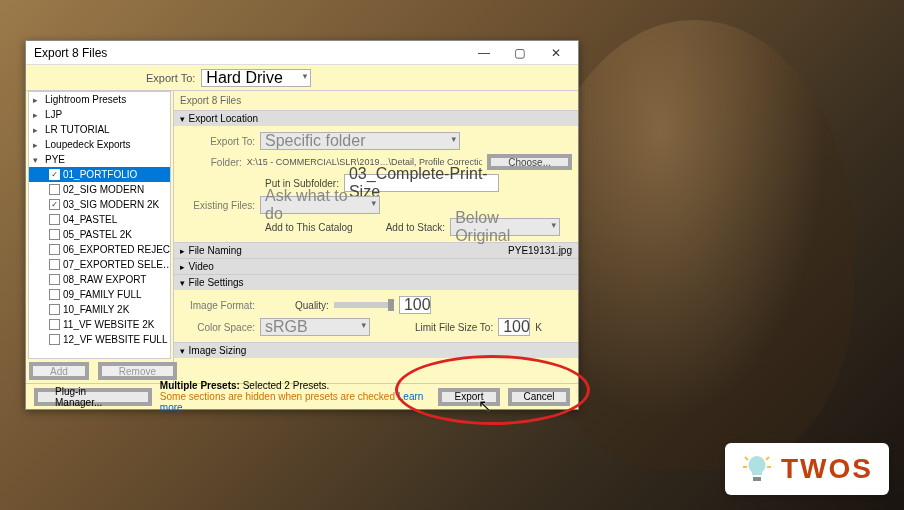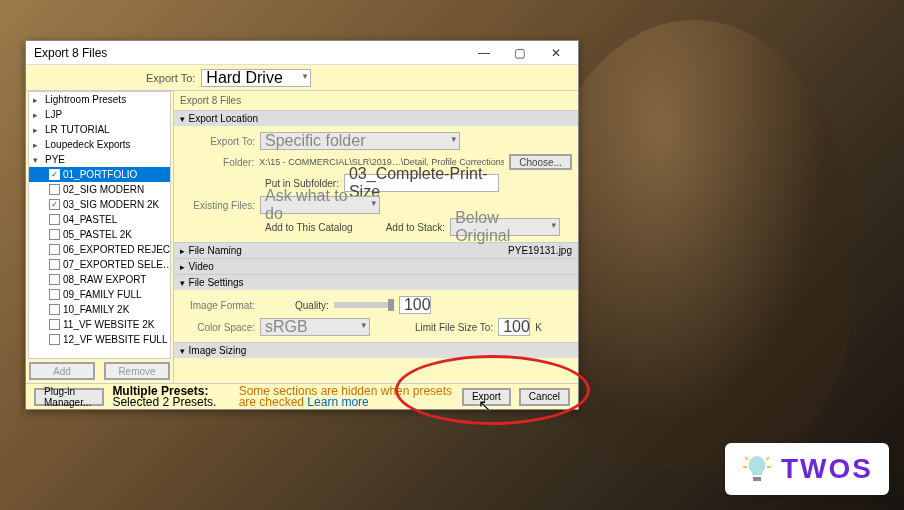--- a/index.html
+++ b/index.html
@@ -20,36 +20,36 @@
 .left{width:148px;border-right:1px solid #ccc;display:flex;flex-direction:column}
 .left-hdr{font-size:10px;color:#666;padding:4px 6px}
 .tree{flex:1;background:#fff;border:1px solid #ccc;margin:0 2px;overflow:hidden}
 .tree .item{padding:2px 4px;display:flex;align-items:center;gap:3px;white-space:nowrap;font-size:10px}
 .tree .caret{width:9px;display:inline-block;font-size:9px;color:#555}
 .tree .ck{width:11px;height:11px;border:1px solid #888;display:inline-flex;align-items:center;justify-content:center;font-size:8px;background:#fff;color:#333;flex-shrink:0}
 .tree .child{padding-left:20px}
 .tree .sel{background:#0078d7;color:#fff}
 .tree .sel .ck{border-color:#fff}
 .btnrow{display:flex;padding:3px;gap:9px}
-.btn{background:#e9e9e9;border:2px solid #a3a3a3;height:18px;font-size:10px;padding:0 8px;display:inline-flex;align-items:center;justify-content:center}
+.btn{background:#e9e9e9;border:4px solid #a3a3a3;height:18px;font-size:10px;padding:0 17px;display:inline-flex;align-items:center;justify-content:center}
 .btn.dis{color:#999;background:#eee}
 .right{flex:1;overflow:hidden}
 .right-hdr{font-size:10px;color:#666;padding:4px 6px}
 .section{border-top:1px solid #ccc}
 .section-hdr{background:#ddd;padding:2px 6px;font-size:10px;display:flex;align-items:center;gap:4px}
 .section-hdr .caret{font-size:9px}
 .section-hdr .spacer{flex:1}
 .section-body{padding:4px 6px;font-size:10px;color:#444}
 .row{display:flex;align-items:center;gap:5px;padding:2px 0}
 .rowlbl{width:75px;text-align:right;color:#777;font-size:10px}
 .footer{border-top:1px solid #ccc;padding:6px 8px;display:flex;align-items:center;gap:8px;height:26px}
 .ml{margin-left:auto}
 .circle{position:absolute;left:395px;top:355px;width:195px;height:70px;border:3px solid #d22;border-radius:50%;pointer-events:none}
 .cursor{position:absolute;left:478px;top:396px;font-size:16px;color:#000;pointer-events:none;text-shadow:0 0 2px #fff}
-.badge{position:absolute;right:15px;bottom:15px;background:#fff;padding:10px 16px;border-radius:6px;display:flex;align-items:center;gap:8px;font-weight:800;font-size:28px;letter-spacing:2px;color:#6d28d9;box-shadow:0 2px 6px rgba(0,0,0,.2)}
+.badge{position:absolute;right:15px;bottom:15px;background:#fff;padding:10px 16px;border-radius:6px;display:flex;align-items:center;gap:8px;font-weight:800;font-size:28px;letter-spacing:2px;color:#c2410c;box-shadow:0 2px 6px rgba(0,0,0,.2)}
 .badge svg{width:32px;height:32px}
 .warn{color:#d07000}
 </style>
 </head>
 <body>
 <div class="bg"></div>
 
 <div class="dialog">
   <div class="titlebar">
     <span class="title">Export 8 Files</span>
@@ -235,21 +235,21 @@
         <div class="section-hdr">
             <span class="caret">▾</span>
             <span>Image Sizing</span>
           </div>
       </div>
 
     </div>
   </div>
   <div class="footer">
     <span class="btn">Plug-in Manager...</span>
-    <span style="display:flex;flex-direction:row;font-size:12px;line-height:11px">
+    <span style="display:flex;flex-direction:column;font-size:10px;line-height:11px">
       <span><b>Multiple Presets:</b> <span>Selected 2 Presets.</span></span>
       <span><span class="warn">Some sections are hidden when presets are checked</span> <a style="color:#06c">Learn more</a></span>
     </span>
     <span class="btn ml" style="width:62px">Export</span>
     <span class="btn" style="width:62px">Cancel</span>
   </div>
 </div>
 
 <div class="circle"></div>
 <div class="cursor">↖</div>

